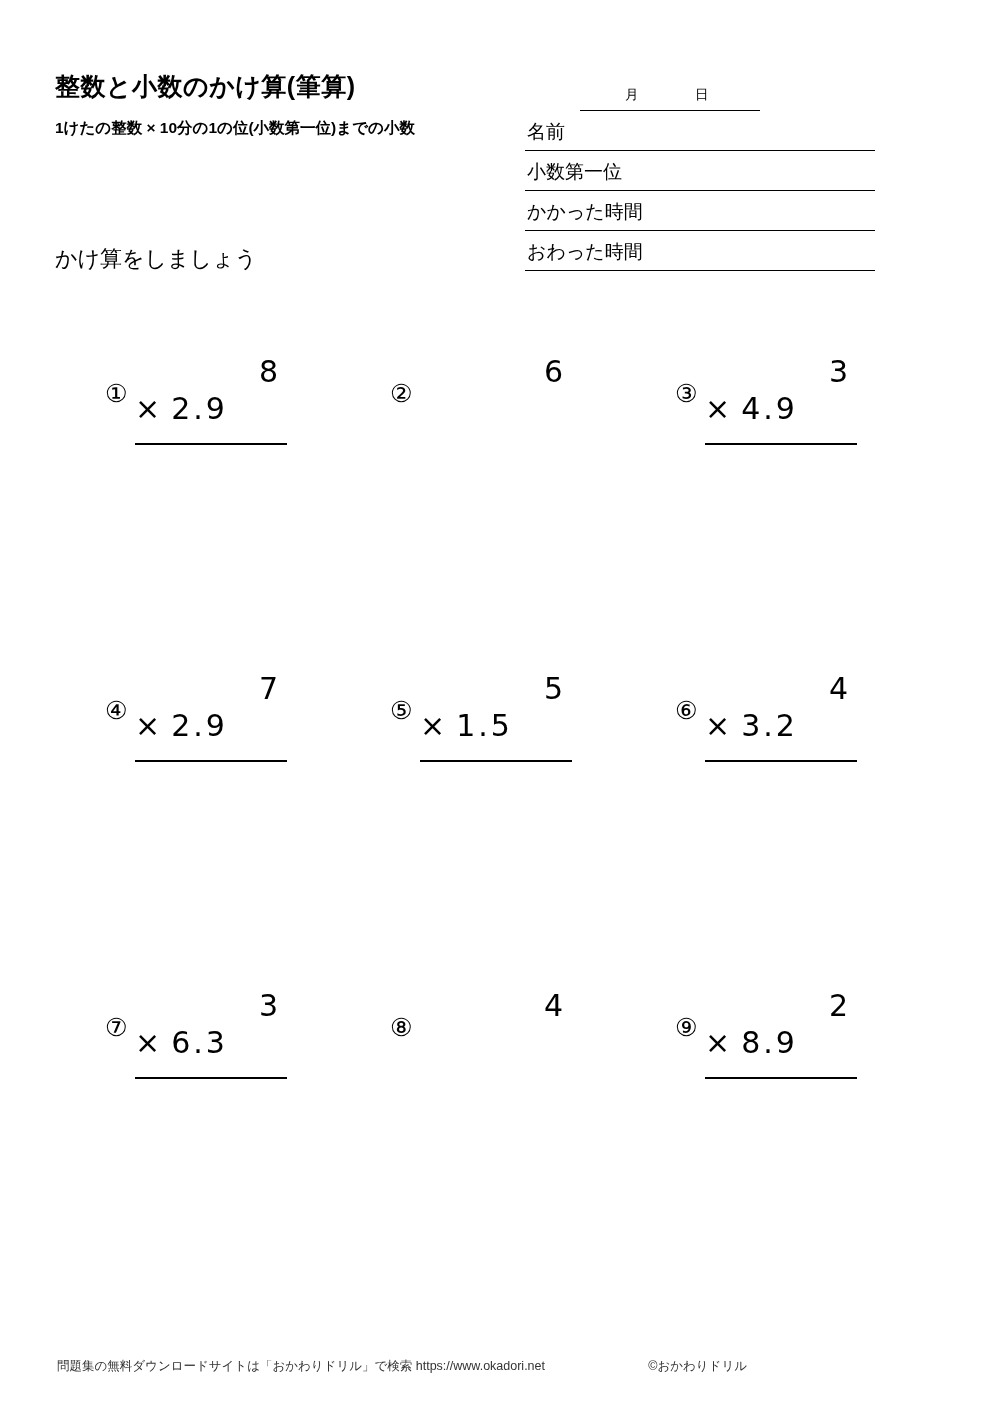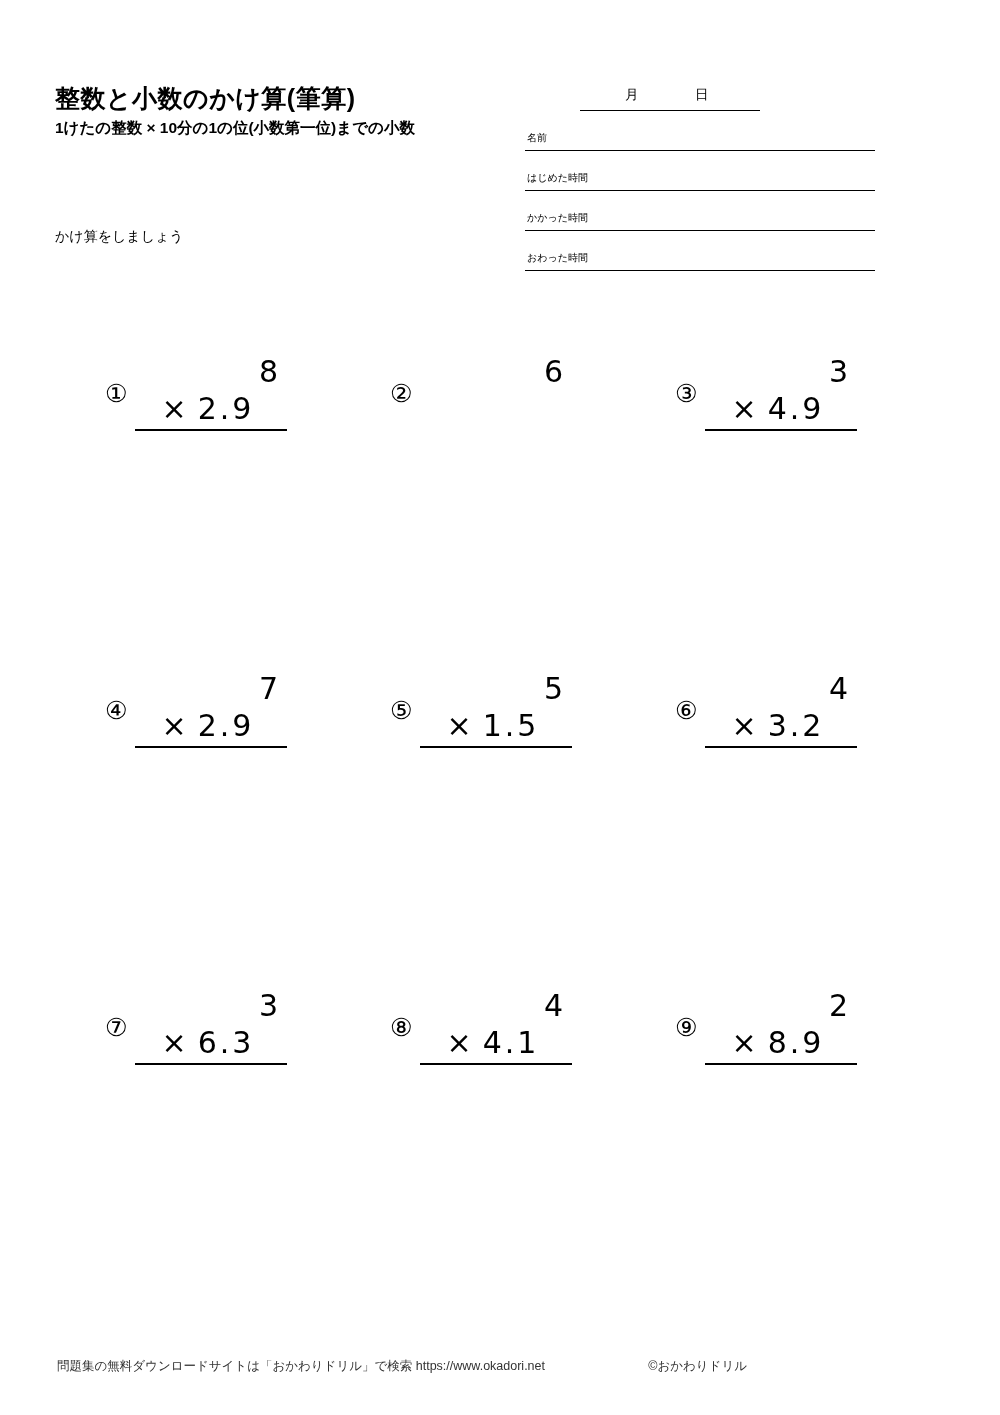--- a/index.html
+++ b/index.html
@@ -27,40 +27,40 @@
   .header {
     position: absolute;
     left: 55px;
     top: 62px;
     width: 890px;
     height: 220px;
   }
   .title {
     position: absolute;
     left: 0;
-    top: 20px;
+    top: 8px;
     font-size: 25px;
     font-weight: bold;
     letter-spacing: 0.5px;
     white-space: nowrap;
   }
   .subtitle {
     position: absolute;
     left: 0;
     top: 56px;
     font-size: 15.5px;
     font-weight: bold;
     white-space: nowrap;
     text-align: right;
   }
   .instruction {
     position: absolute;
     left: 0;
-    top: 166px;
-    font-size: 14px;
+    top: 182px;
+    font-size: 22px;
     white-space: nowrap;
   }
 
   
   .infobox {
     position: absolute;
     left: 470px;
     top: 10px;
     width: 420px;
   }
@@ -86,21 +86,21 @@
   .info-row {
     position: relative;
     height: 39px;
     border-bottom: 1.5px solid #000;
     width: 350px;
   }
   .info-row .lbl {
     position: absolute;
     left: 2px;
     bottom: 5px;
-    font-size: 10px;
+    font-size: 19px;
   }
 
   
   .problems {
     position: absolute;
     left: 0;
     top: 355px;
     width: 1000px;
   }
   .prow {
@@ -132,27 +132,27 @@
   }
   .operand1 {
     text-align: right;
     font-size: 30px;
     line-height: 1.15;
     letter-spacing: 3px;
     padding-right: 6px;
     font-family: "DejaVu Sans", sans-serif;
   }
   .operand2 {
-    text-align: center;
+    text-align: left;
     font-size: 30px;
     line-height: 1.25;
     letter-spacing: 3px;
     padding-right: 6px;
     border-bottom: 2px solid #000;
-    padding-bottom: 2px;
+    padding-bottom: 16px;
     font-family: "DejaVu Sans", sans-serif;
   }
   .op-sign {
     margin-right: 8px;
   }
 
   
   .footer {
     position: absolute;
     left: 0;
@@ -189,21 +189,21 @@
 
     <div class="infobox">
       <div class="date-row">
         <span class="lbl-month">月</span>
         <span class="lbl-day">日</span>
       </div>
       <div class="info-row">
         <span class="lbl">名前</span>
       </div>
       <div class="info-row">
-        <span class="lbl">はじめた時間</span>
+        <span class="lbl">小数第一位</span>
       </div>
       <div class="info-row">
         <span class="lbl">かかった時間</span>
       </div>
       <div class="info-row">
         <span class="lbl">おわった時間</span>
       </div>
     </div>
   </div>
 
@@ -261,21 +261,20 @@
         <div class="pnum">⑦</div>
         <div class="calc">
           <div class="operand1">3</div>
           <div class="operand2"><span class="op-sign">×</span><span>6.3</span></div>
         </div>
       </div>
       <div class="prob c1">
         <div class="pnum">⑧</div>
         <div class="calc">
           <div class="operand1">4</div>
-          <div class="operand2"><span class="op-sign">×</span><span>4.1</span></div>
         </div>
       </div>
       <div class="prob c2">
         <div class="pnum">⑨</div>
         <div class="calc">
           <div class="operand1">2</div>
           <div class="operand2"><span class="op-sign">×</span><span>8.9</span></div>
         </div>
       </div>
     </div>

